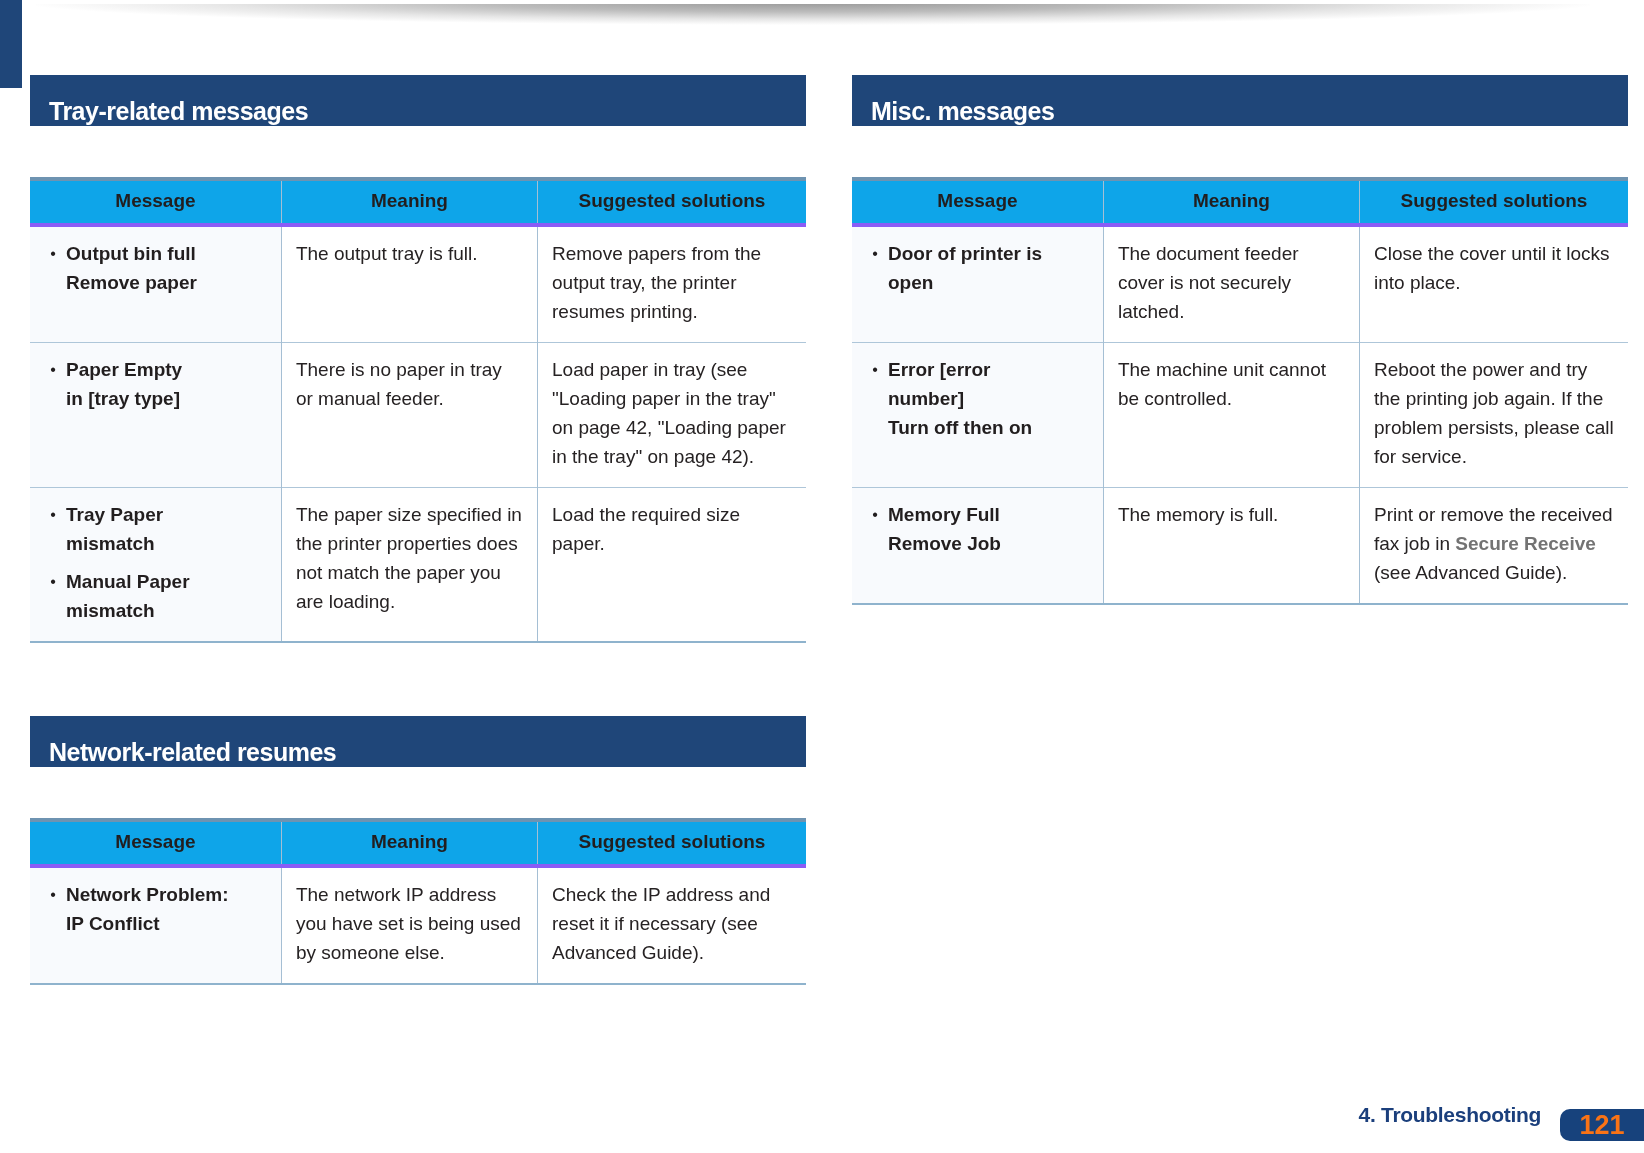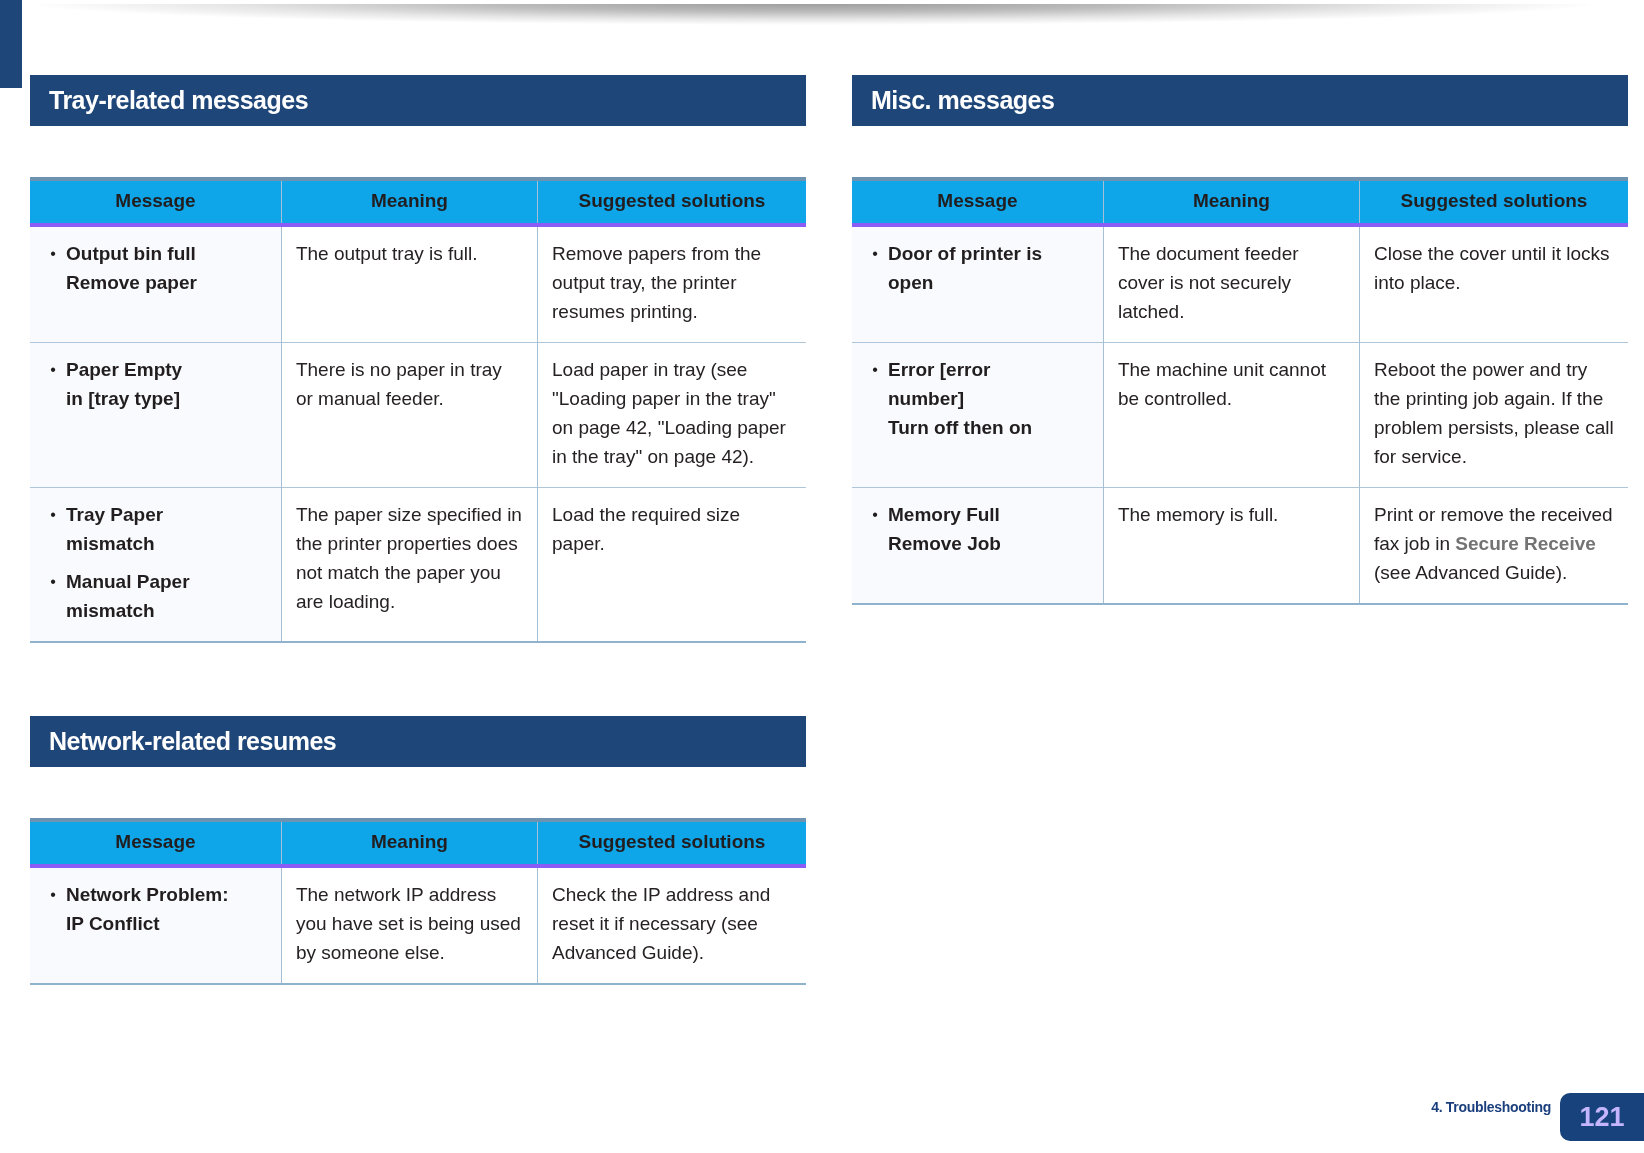--- a/index.html
+++ b/index.html
@@ -43,21 +43,21 @@
     margin: 49px 16px 0 30px;
   }
   .col { width: 776px; flex: 0 0 776px; }
 
   
   .section-banner {
     height: 51px;
     background: #1f4679;
     color: #ffffff;
     display: flex;
-    align-items: center;
+    align-items: flex-end;
     padding-left: 19px;
     font-size: 25px;
     font-weight: bold;
     letter-spacing: -0.5px;
     margin-bottom: 51px;
   }
   .section-gap { margin-top: 73px; }
 
   
   table.msg-table {
@@ -108,29 +108,29 @@
   
   .footer {
     position: absolute;
     right: 0; bottom: 12px;
     display: flex;
     align-items: center;
   }
   .footer-chapter {
     color: #1b3f7c;
     font-weight: bold;
-    font-size: 14px;
-    margin-right: 9px;
+    font-size: 21px;
+    margin-right: 19px;
     letter-spacing: -0.3px;
   }
   .page-badge {
-    width: 84px; height: 48px;
+    width: 84px; height: 32px;
     background: #17427c;
     border-radius: 10px 0 0 10px;
-    color: #c4b5fd;
+    color: #f97316;
     font-size: 27px;
     font-weight: bold;
     display: flex;
     align-items: center;
     justify-content: center;
     margin-top: 20px;
   }
 </style>
 </head>
 <body>

